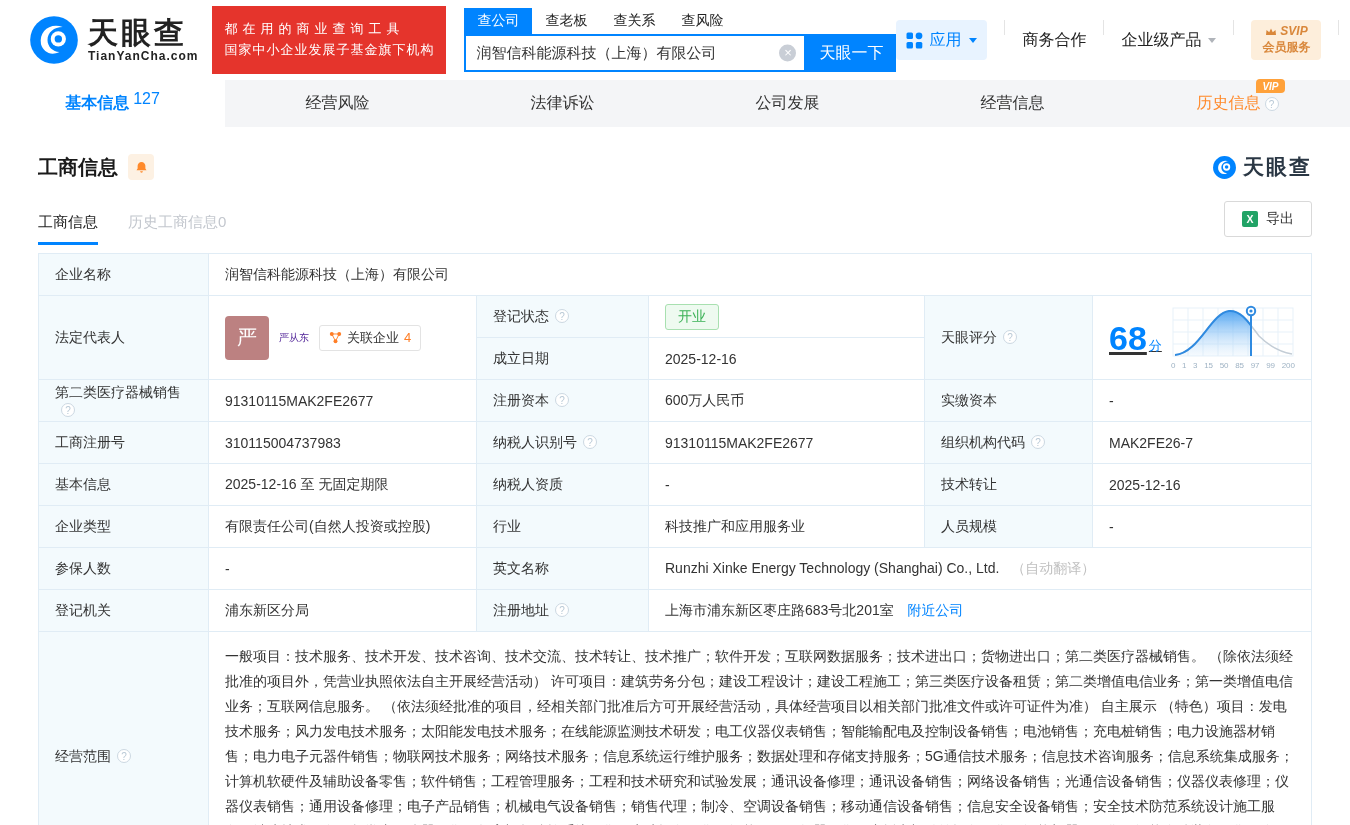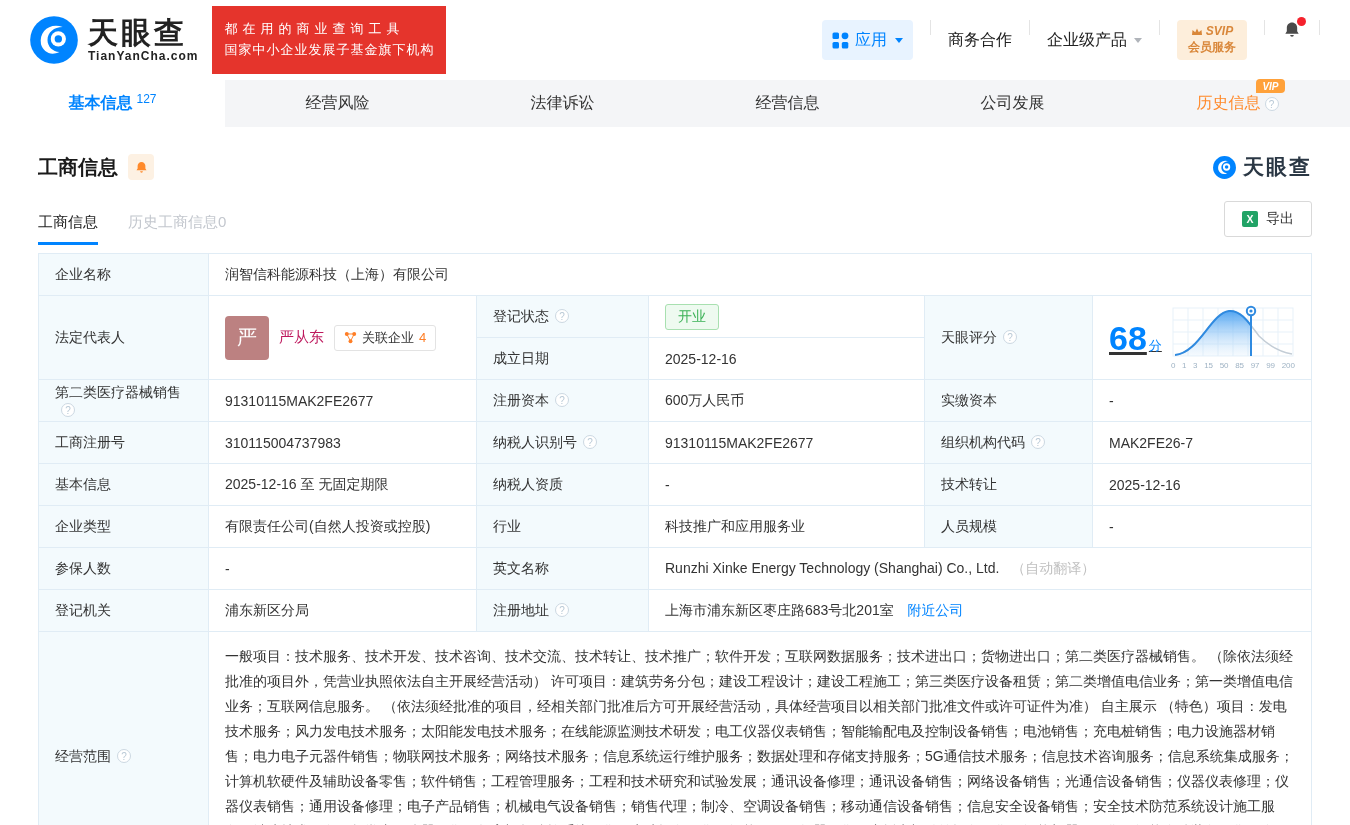--- a/index.html
+++ b/index.html
@@ -44,21 +44,21 @@
   .svip .l1 { display:flex; align-items:center; gap:3px; font-style:italic; }
   .svip svg { width:12px; height:10px; fill:#d9873a; }
   .bellwrap { position:relative; cursor:pointer; display:flex; }
   .bellwrap svg { width:20px; height:20px; fill:#4a4a4a; }
   .reddot { position:absolute; top:-3px; right:-4px; width:9px; height:9px; background:#f5222d; border-radius:50%; }
 
   
   .navtabs { display:flex; background:#f4f5f7; height:47px; }
   .ntab { flex:1; display:flex; align-items:center; justify-content:center; font-size:16px; color:#333; cursor:pointer; }
   .ntab.active { background:#fff; color:#0084ff; font-weight:bold; }
-  .ntab.active em { font-style:normal; font-size:12px; font-weight:normal; color:#0084ff; margin-left:4px; position:relative; top:-5px; }
+  .ntab.active em { font-style:normal; font-size:16px; font-weight:normal; color:#0084ff; margin-left:4px; position:relative; top:-5px; }
   .ntab.history { color:#ff8a2b; }
   .vip-wrap { position:relative; }
   .viptag { position:absolute; top:-14px; right:-24px; background:#ffa13a; color:#fff; font-size:10px; font-weight:bold;
     font-style:italic; padding:1.5px 6px; border-radius:4px 4px 4px 0; }
   .q { display:inline-block; width:14px; height:14px; border:1px solid #ccd8e2; border-radius:50%; color:#b9c9d6;
     font-size:10px; line-height:13px; text-align:center; margin-left:6px; vertical-align:1px; background:#fff; font-style:normal; }
   .ntab .q { margin-left:4px; }
 
   
   .content { padding:0 38px; }
@@ -79,21 +79,21 @@
   .export svg { width:16px; height:16px; }
 
   
   .info-table { width:100%; border-collapse:collapse; margin-top:8px; table-layout:fixed; }
   .info-table td { border:1px solid #e0ecf5; font-size:14px; color:#333; padding:0 16px; height:42px; vertical-align:middle; }
   td.lbl { background:#f3fafd; color:#333; }
   .status { display:inline-block; padding:3px 12px; color:#3cb257; background:#eefaf0; border:1px solid #a8e0b0; border-radius:3px; }
   .rep { display:flex; align-items:center; gap:10px; }
   .avatar { width:44px; height:44px; border-radius:4px; background:#bc8181; color:#fff; font-size:20px;
     display:flex; align-items:center; justify-content:center; cursor:pointer; flex:0 0 44px; }
-  .rep-name { color:#be185d; font-size:15px; }
+  .rep-name { color:#4c1d95; font-size:10px; }
   .related { display:flex; align-items:center; gap:5px; border:1px solid #e3e3e3; border-radius:3px; padding:3px 9px;
     font-size:13px; color:#333; cursor:pointer; background:#fff; }
   .related svg { width:13px; height:13px; }
   .related b { color:#ff7e26; font-weight:normal; }
   .score-wrap { display:flex; align-items:center; justify-content:space-between; }
   .score-left { display:flex; align-items:baseline;text-decoration:underline; }
   .score-num { color:#0084ff; font-size:34px; font-weight:bold; line-height:1; }
   .score-unit { color:#0084ff; font-size:13px; margin-left:2px; }
   .score-chart { display:flex; flex-direction:column; }
   .axis { display:flex; justify-content:space-between; width:124px; font-size:8px; color:#9fb3c4; margin-top:0; }
@@ -119,20 +119,35 @@
       <span class="logo-text">
         <b>天眼查</b>
         <i>TianYanCha.com</i>
       </span>
     </div>
     <div class="slogan">
       <div class="s1">都在用的商业查询工具</div>
       <div class="s2">国家中小企业发展子基金旗下机构</div>
     </div>
 
+    <div class="search-area">
+      <div class="search-tabs">
+        <span class="stab active">查公司</span>
+        <span class="stab">查老板</span>
+        <span class="stab">查关系</span>
+        <span class="stab">查风险</span>
+      </div>
+      <div class="search-box">
+        <div class="input-wrap">
+          <input type="text" value="润智信科能源科技（上海）有限公司" style="">
+          <span class="clear">×</span>
+        </div>
+        <button class="search-btn">天眼一下</button>
+      </div>
+    </div>
 
     <div class="h-right">
       <span class="apps">
         <svg viewBox="0 0 17 17">
           <rect x="0.5" y="0.5" width="6.5" height="6.5" rx="1.5" fill="#0084ff"></rect>
           <circle cx="13" cy="3.8" r="3.4" fill="#0084ff"></circle>
           <rect x="0.5" y="10" width="6.5" height="6.5" rx="1.5" fill="#0084ff"></rect>
           <rect x="9.8" y="10" width="6.5" height="6.5" rx="1.5" fill="#0084ff"></rect>
         </svg>
         <span>应用</span>
@@ -173,24 +188,24 @@
       <span>基本信息</span>
       <em>127</em>
     </div>
     <div class="ntab">
       <span>经营风险</span>
     </div>
     <div class="ntab">
       <span>法律诉讼</span>
     </div>
     <div class="ntab">
+      <span>公司发展</span>
+    </div>
+    <div class="ntab">
       <span>经营信息</span>
-    </div>
-    <div class="ntab">
-      <span>公司发展</span>
     </div>
     <div class="ntab history">
       <span class="vip-wrap">
         <span>历史信息</span>
         <i class="viptag">VIP</i>
       </span>
       <i class="q">?</i>
     </div>
   </nav>
 

